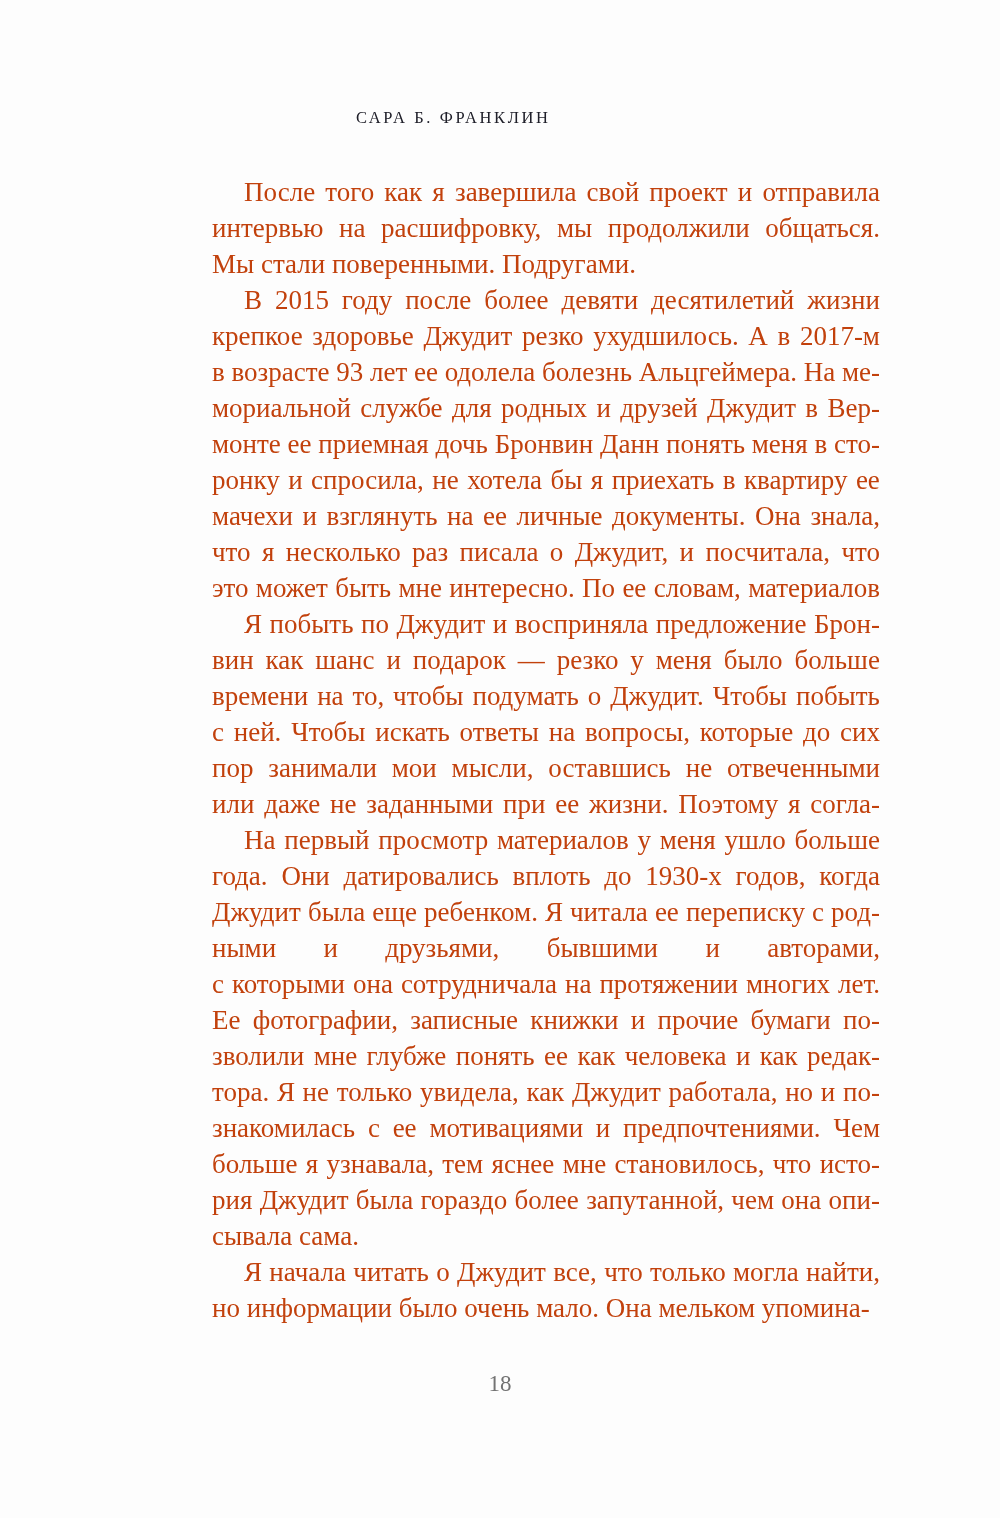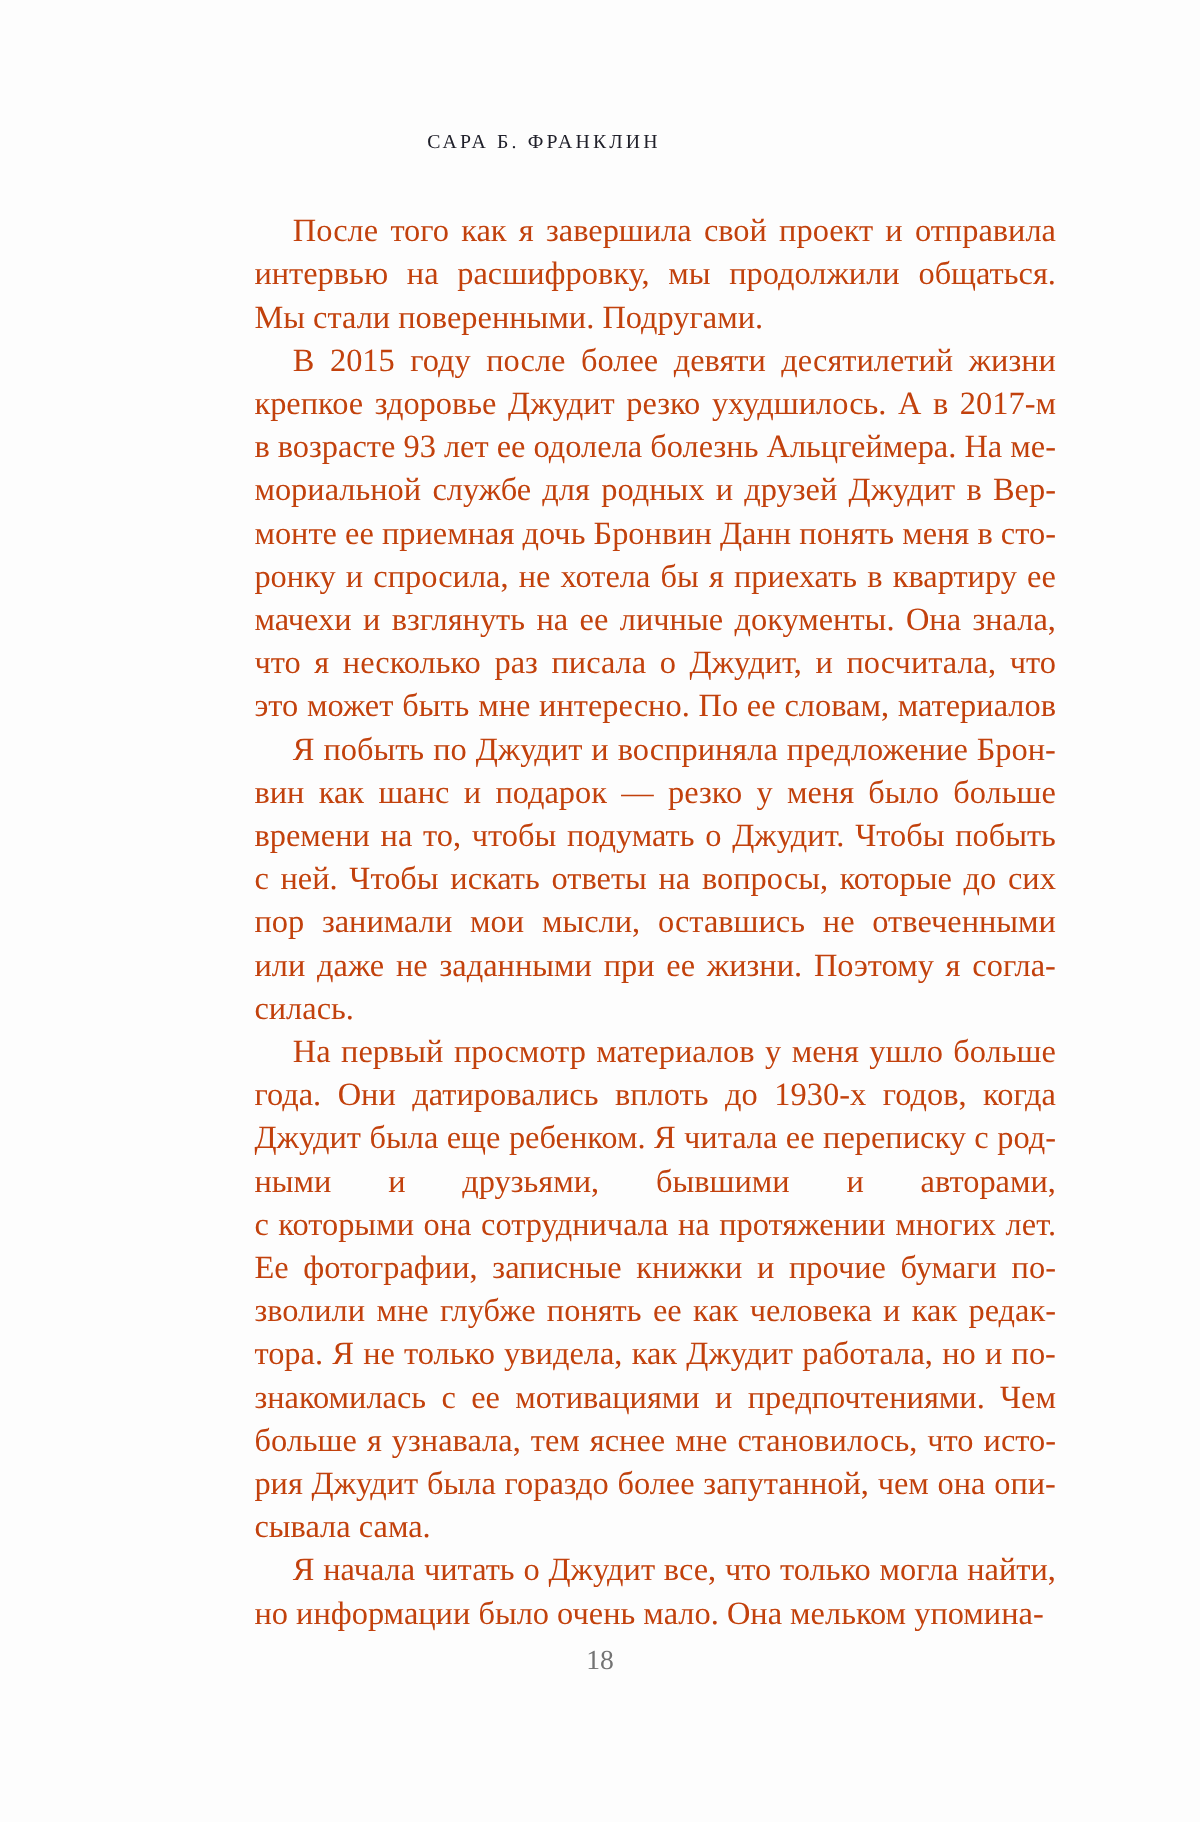--- a/index.html
+++ b/index.html
@@ -112,21 +112,20 @@
         <span class="line j"><span class="w">что</span><span class="w">я</span><span class="w">несколько</span><span class="w">раз</span><span class="w">писала</span><span class="w">о</span><span class="w">Джудит,</span><span class="w">и</span><span class="w">посчитала,</span><span class="w">что</span></span>
         <span class="line j"><span class="w">это</span><span class="w">может</span><span class="w">быть</span><span class="w">мне</span><span class="w">интересно.</span><span class="w">По</span><span class="w">ее</span><span class="w">словам,</span><span class="w">материалов</span></span>
       </p>
       <p class="para">
         <span class="line j"><span class="w" style="margin-left: 32px;">Я</span><span class="w">побыть</span><span class="w">по</span><span class="w">Джудит</span><span class="w">и</span><span class="w">восприняла</span><span class="w">предложение</span><span class="w">Брон-</span></span>
         <span class="line j"><span class="w">вин</span><span class="w">как</span><span class="w">шанс</span><span class="w">и</span><span class="w">подарок</span><span class="w">—</span><span class="w">резко</span><span class="w">у</span><span class="w">меня</span><span class="w">было</span><span class="w">больше</span></span>
         <span class="line j"><span class="w">времени</span><span class="w">на</span><span class="w">то,</span><span class="w">чтобы</span><span class="w">подумать</span><span class="w">о</span><span class="w">Джудит.</span><span class="w">Чтобы</span><span class="w">побыть</span></span>
         <span class="line j"><span class="w">с</span><span class="w">ней.</span><span class="w">Чтобы</span><span class="w">искать</span><span class="w">ответы</span><span class="w">на</span><span class="w">вопросы,</span><span class="w">которые</span><span class="w">до</span><span class="w">сих</span></span>
         <span class="line j"><span class="w">пор</span><span class="w">занимали</span><span class="w">мои</span><span class="w">мысли,</span><span class="w">оставшись</span><span class="w">не</span><span class="w">отвеченными</span></span>
         <span class="line j"><span class="w">или</span><span class="w">даже</span><span class="w">не</span><span class="w">заданными</span><span class="w">при</span><span class="w">ее</span><span class="w">жизни.</span><span class="w">Поэтому</span><span class="w">я</span><span class="w">согла-</span></span>
-        <span class="line last">силась.</span>
       </p>
       <p class="para">
         <span class="line j"><span class="w" style="margin-left: 32px;">На</span><span class="w">первый</span><span class="w">просмотр</span><span class="w">материалов</span><span class="w">у</span><span class="w">меня</span><span class="w">ушло</span><span class="w">больше</span></span>
         <span class="line j"><span class="w">года.</span><span class="w">Они</span><span class="w">датировались</span><span class="w">вплоть</span><span class="w">до</span><span class="w">1930-х</span><span class="w">годов,</span><span class="w">когда</span></span>
         <span class="line j"><span class="w">Джудит</span><span class="w">была</span><span class="w">еще</span><span class="w">ребенком.</span><span class="w">Я</span><span class="w">читала</span><span class="w">ее</span><span class="w">переписку</span><span class="w">с</span><span class="w">род-</span></span>
         <span class="line j"><span class="w">ными</span><span class="w">и</span><span class="w">друзьями,</span><span class="w">бывшими</span><span class="w">и</span><span class="w">авторами,</span></span>
         <span class="line j"><span class="w">с</span><span class="w">которыми</span><span class="w">она</span><span class="w">сотрудничала</span><span class="w">на</span><span class="w">протяжении</span><span class="w">многих</span><span class="w">лет.</span></span>
         <span class="line j"><span class="w">Ее</span><span class="w">фотографии,</span><span class="w">записные</span><span class="w">книжки</span><span class="w">и</span><span class="w">прочие</span><span class="w">бумаги</span><span class="w">по-</span></span>
         <span class="line j"><span class="w">зволили</span><span class="w">мне</span><span class="w">глубже</span><span class="w">понять</span><span class="w">ее</span><span class="w">как</span><span class="w">человека</span><span class="w">и</span><span class="w">как</span><span class="w">редак-</span></span>
         <span class="line j"><span class="w">тора.</span><span class="w">Я</span><span class="w">не</span><span class="w">только</span><span class="w">увидела,</span><span class="w">как</span><span class="w">Джудит</span><span class="w">работала,</span><span class="w">но</span><span class="w">и</span><span class="w">по-</span></span>

